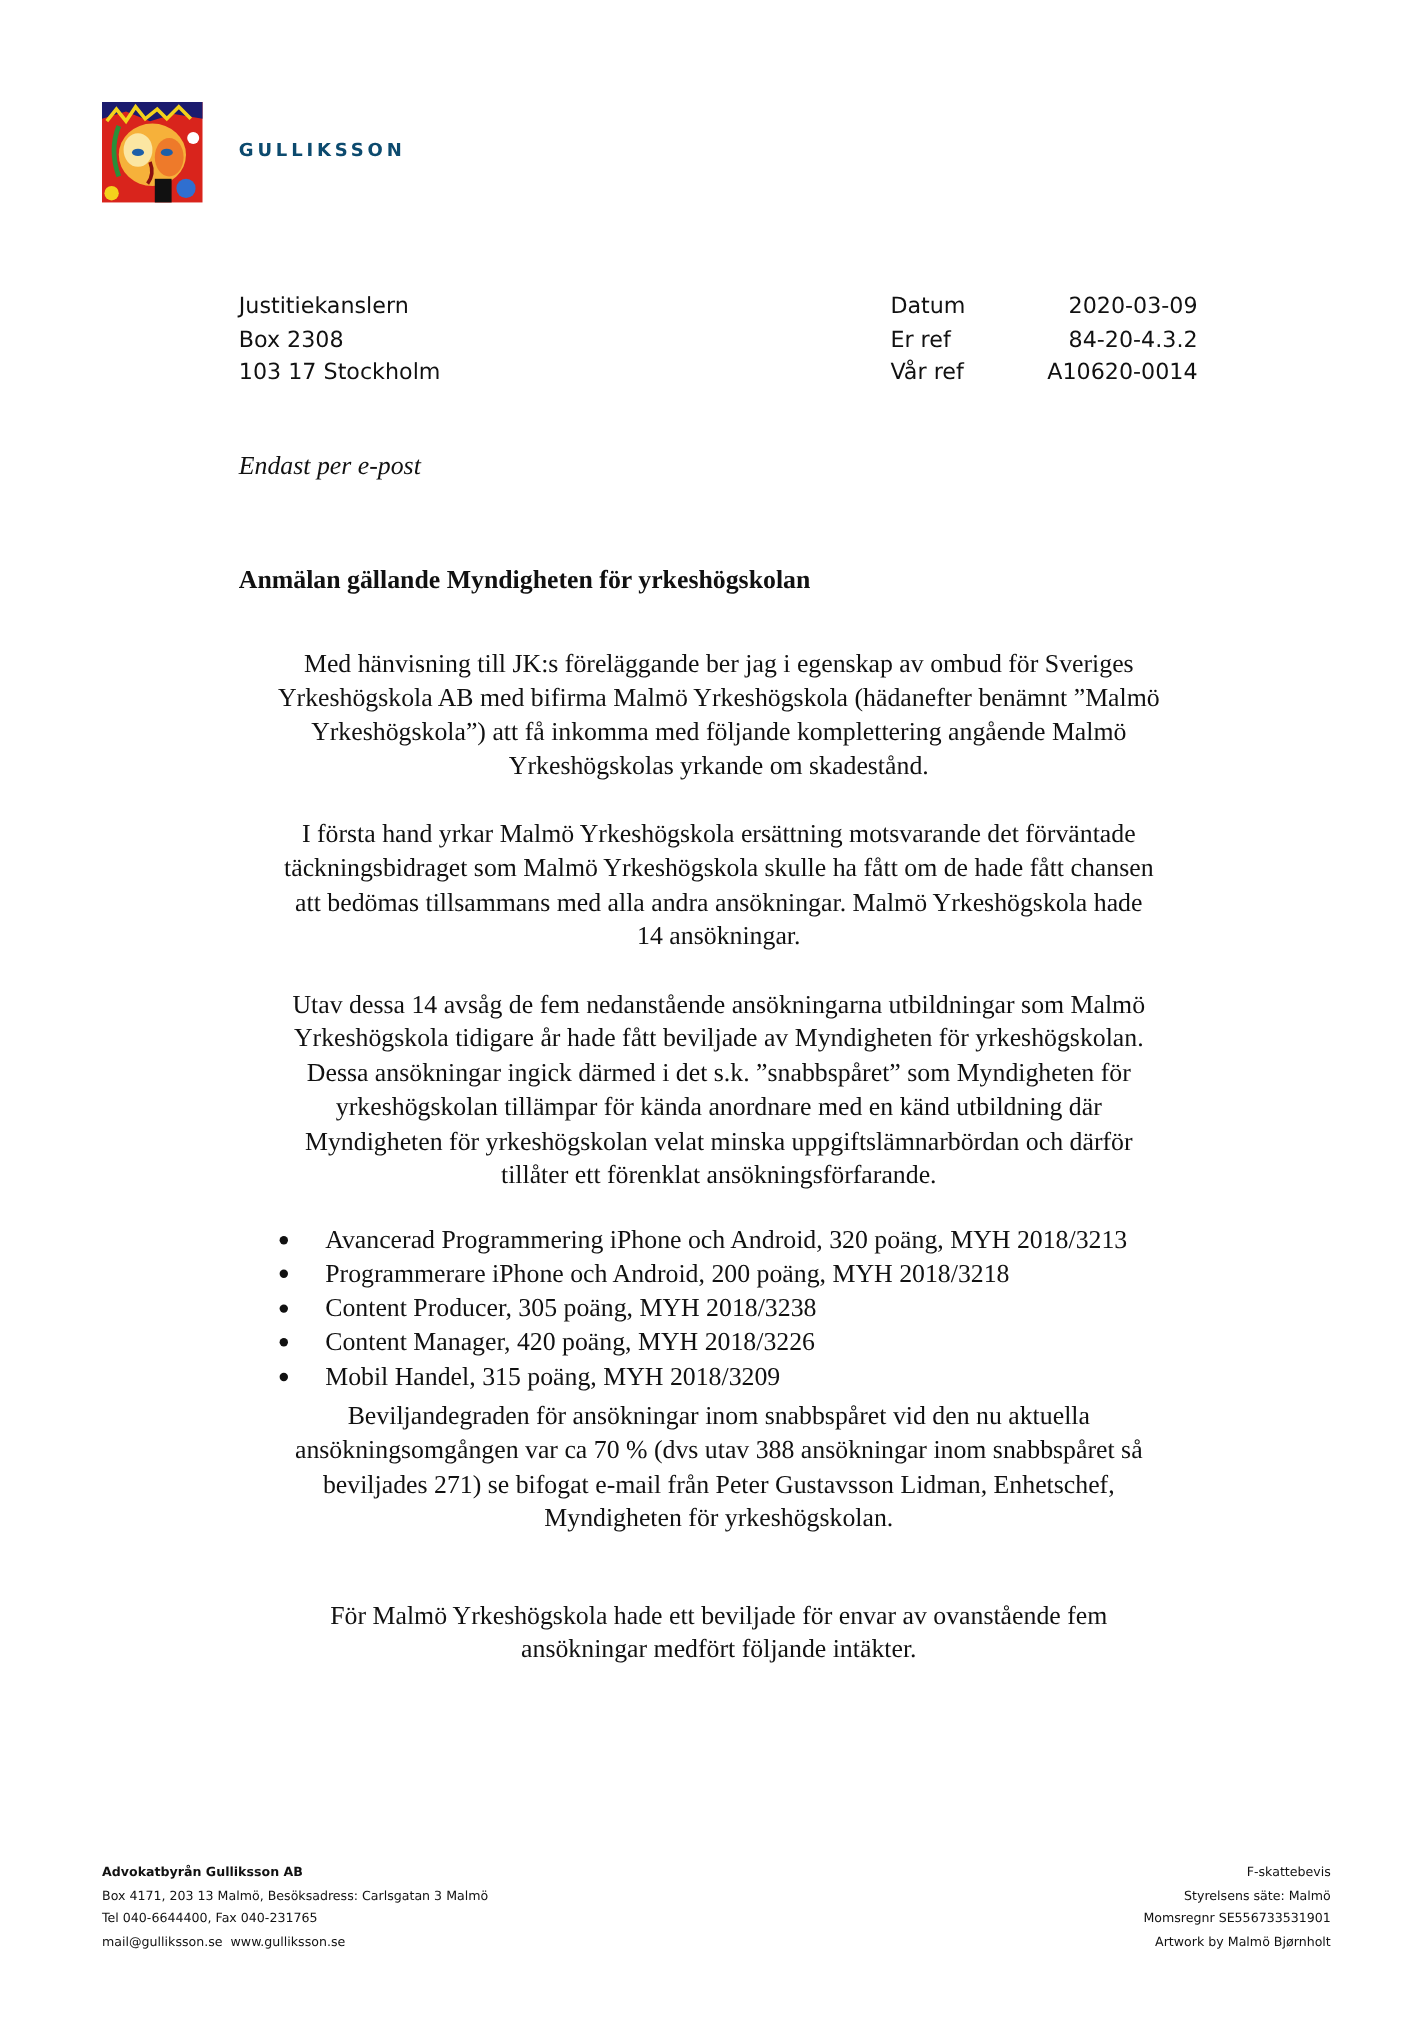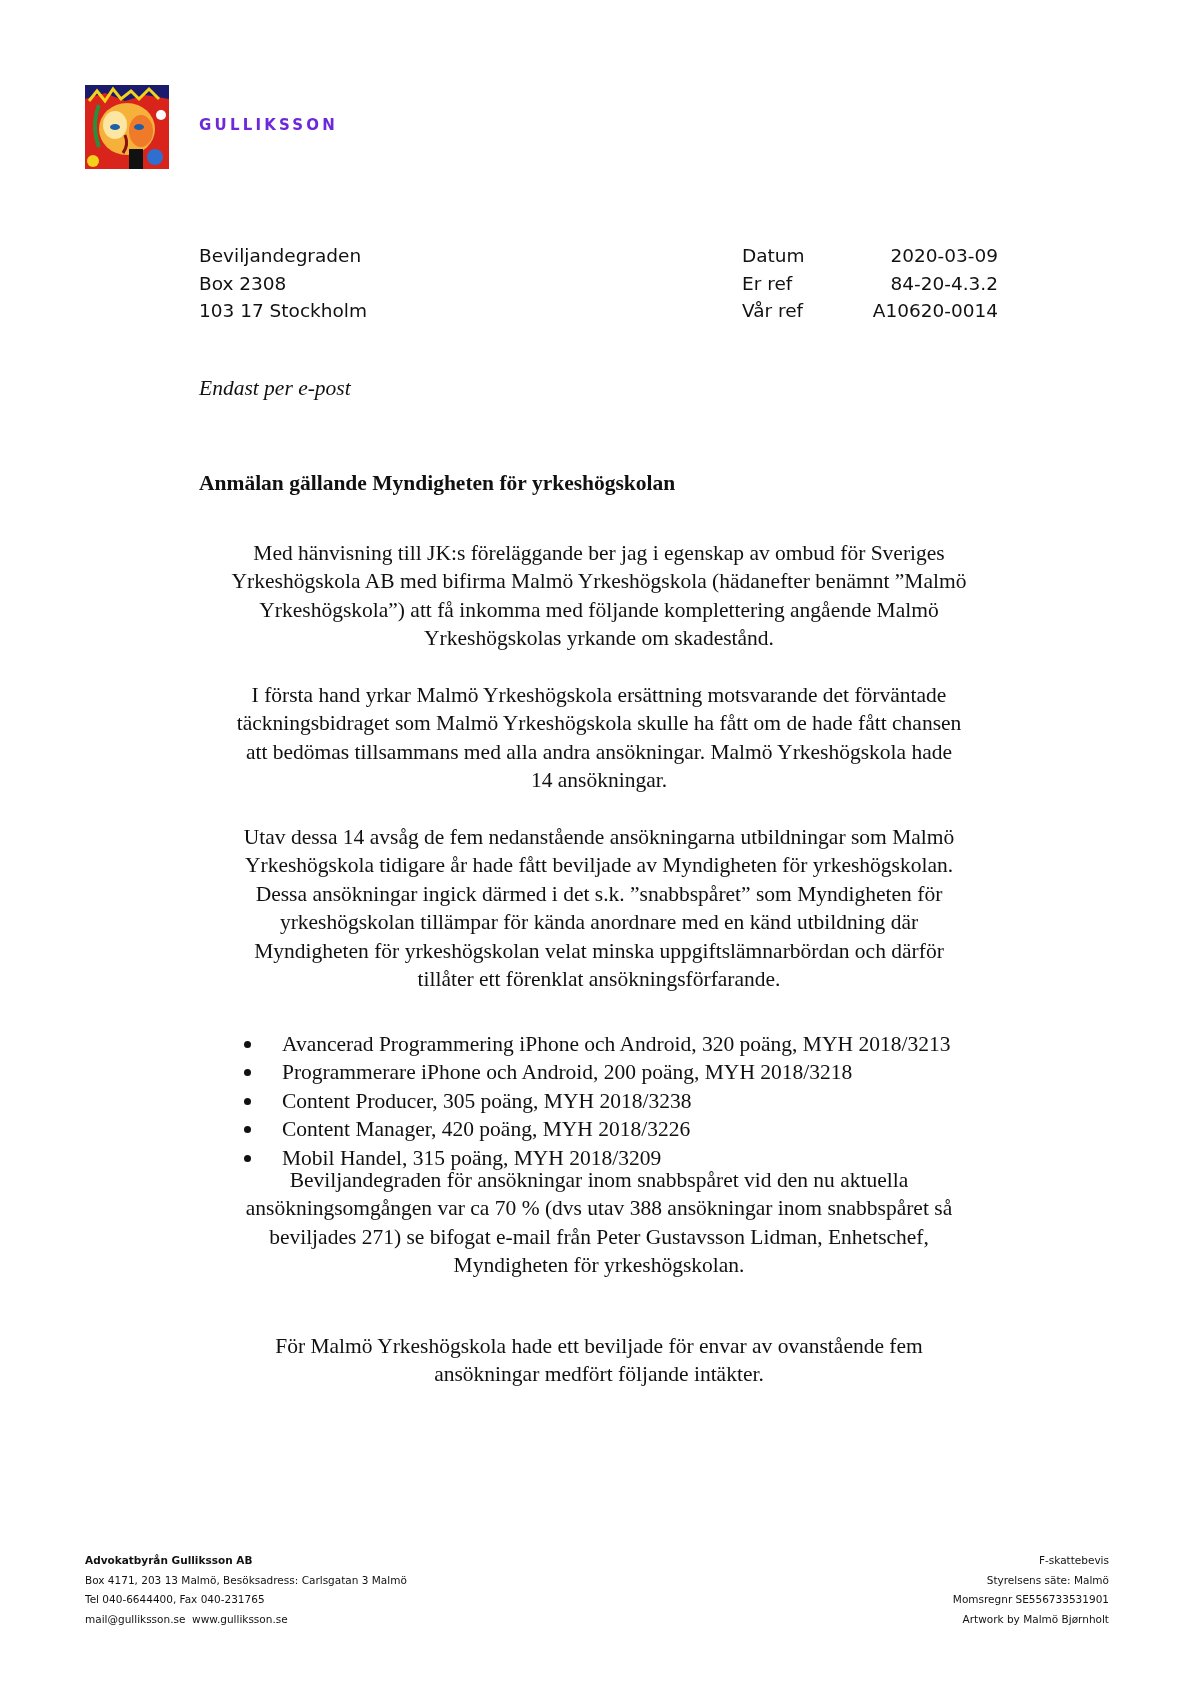--- a/index.html
+++ b/index.html
@@ -2,42 +2,42 @@
 <html><head>
 <meta charset="utf-8">
 <style>
   html, body { margin: 0; padding: 0; background: #ffffff; }
   body { width: 1190px; height: 1684px; position: relative; overflow: hidden; color: #111; }
   .abs { position: absolute; }
 
   
   .logo-art { left: 85px; top: 85px; width: 84px; height: 84px; overflow: hidden; }
   .logo-art svg { display: block; }
-  .brand { left: 199px; top: 116px; font-family: "DejaVu Sans", sans-serif; font-size: 15px; font-weight: bold; letter-spacing: 3.2px; color: #6d28d9; }
+  .brand { left: 199px; top: 116px; font-family: "DejaVu Sans", sans-serif; font-size: 15px; font-weight: bold; letter-spacing: 3.2px; color: #0c4a6e; }
 
   
   .sans { font-family: "DejaVu Sans", sans-serif; font-size: 18.5px; color: #111; }
   .recipient { left: 199px; top: 242px; line-height: 27.5px; }
   .meta { left: 742px; top: 242px; width: 256px; line-height: 27.5px; }
   .meta-row { display: flex; justify-content: space-between; }
   .meta-label { display: inline-block; }
   .meta-value { display: inline-block; text-align: center; }
 
   
   .serif { font-family: "Liberation Serif", "DejaVu Serif", serif; font-size: 21.5px; color: #111; }
   .delivery { left: 199px; top: 376px; font-style: italic; }
   .heading { left: 199px; top: 471px; font-weight: bold; }
   .body-block { left: 199px; width: 800px; line-height: 28.4px; text-align: center; }
   .p1 { top: 539px; }
   .p2 { top: 681px; }
   .p3 { top: 823px; }
   .p5 { top: 1166px; }
   .p6 { top: 1332px; }
 
-  .bullets { left: 233px; top: 1019px; width: 800px; line-height: 28.4px; margin: 11px; padding: 0; list-style: none; }
+  .bullets { left: 233px; top: 1019px; width: 800px; line-height: 28.4px; margin: 0; padding: 0; list-style: none; }
   .bullets li { position: relative; padding-left: 38px; }
   .bullets .dot { position: absolute; left: 0; top: 11px; width: 7px; height: 7px; border-radius: 50%; background: #111; }
 
   
   .foot { font-family: "DejaVu Sans", sans-serif; font-size: 10.5px; line-height: 19.7px; color: #111; }
   .foot-left { left: 85px; top: 1551px; }
   .foot-right { right: 81px; top: 1551px; text-align: right; }
   .foot-left .company { font-weight: bold; }
 </style>
 </head>
@@ -57,21 +57,21 @@
     <path d="M40 50 Q44 60 38 68" stroke="#8a1010" stroke-width="3" fill="none"></path>
     <rect x="44" y="64" width="14" height="20" fill="#111"></rect>
     <circle cx="70" cy="72" r="8" fill="#2f6fd0"></circle>
     <circle cx="8" cy="76" r="6" fill="#f4d21c"></circle>
     <circle cx="76" cy="30" r="5" fill="#ffffff"></circle>
   </svg>
 </div>
 <div class="abs brand">GULLIKSSON</div>
 
 <div class="abs sans recipient">
-  <div>Beviljandegraden</div>
+  <div>Justitiekanslern</div>
   <div>Box 2308</div>
   <div>103 17 Stockholm</div>
 </div>
 
 <div class="abs sans meta">
   <div class="meta-row">
     <span class="meta-label">Datum</span>
     <span class="meta-value">2020-03-09</span>
   </div>
   <div class="meta-row">

